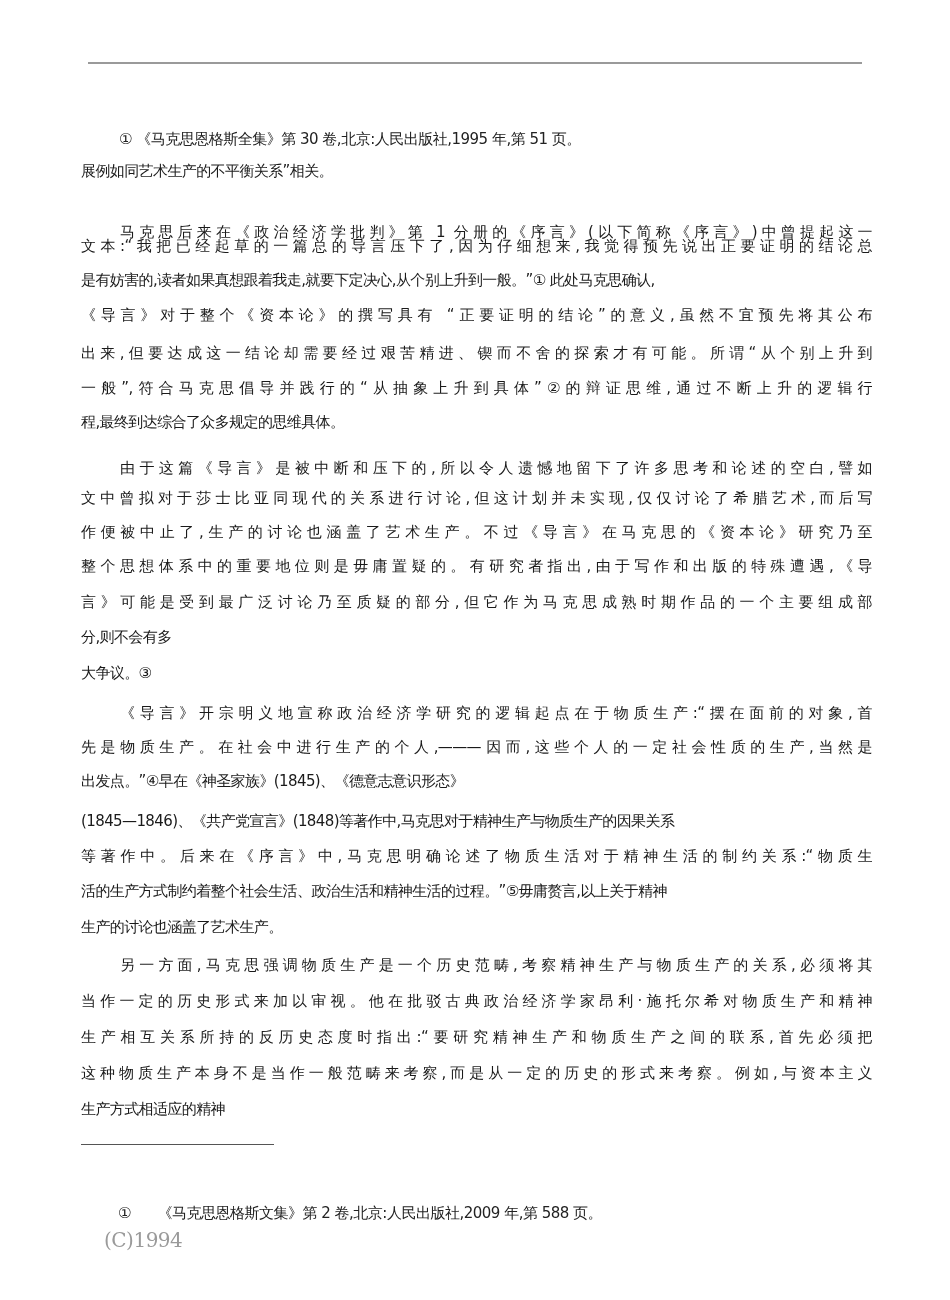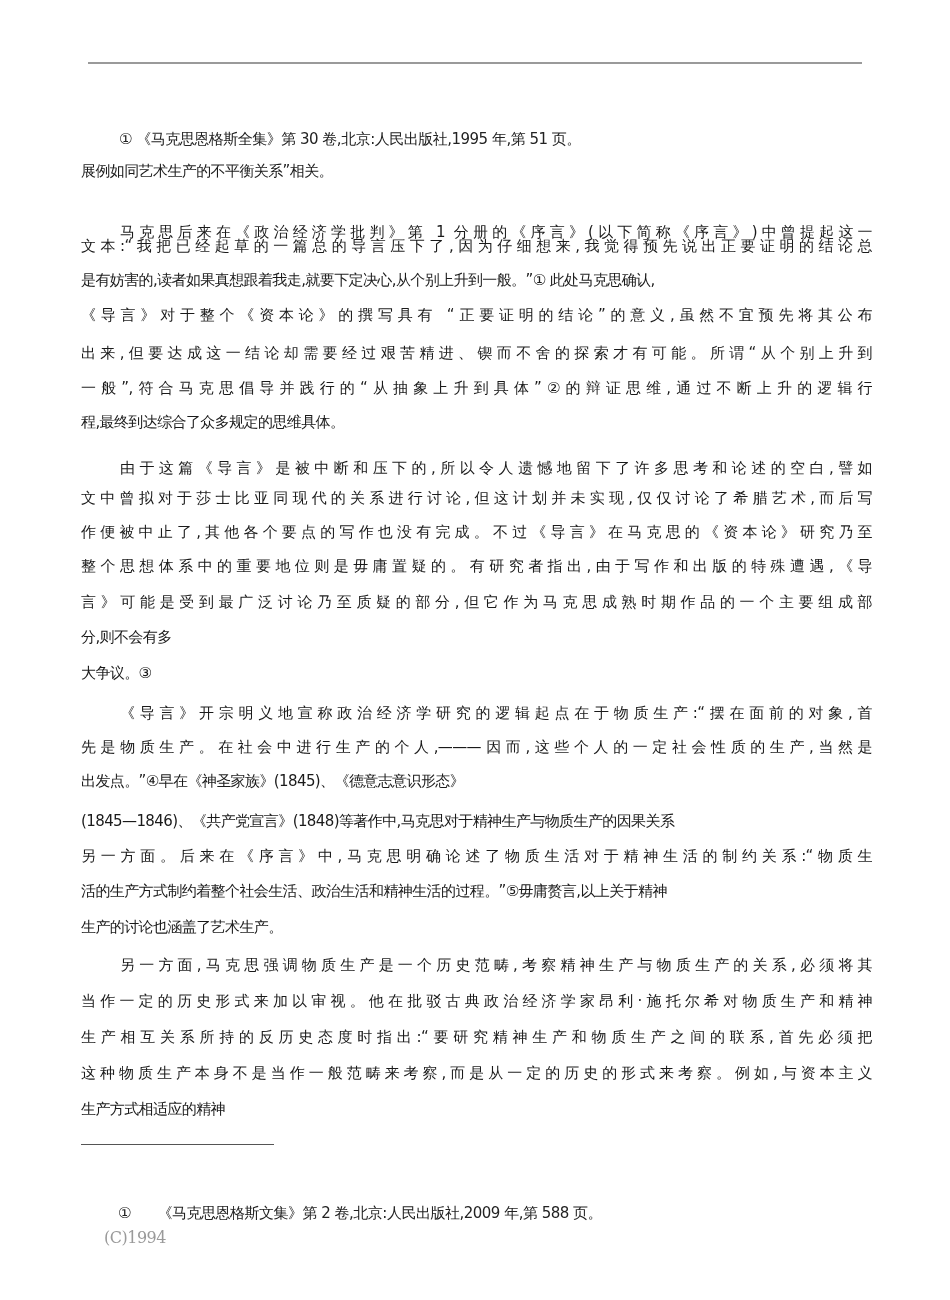--- a/index.html
+++ b/index.html
@@ -7,21 +7,21 @@
          font-family:"DejaVu Sans", "Liberation Sans", sans-serif; color:#1a1a1a; }
   .rule-top { position:absolute; left:88px; top:62px; width:774px; height:2px; background:#9a9a9a; }
   .rule-fn { position:absolute; left:81px; top:1144px; width:193px; height:1px; background:#555555; }
   .line { position:absolute; left:81px; white-space:nowrap; font-size:15px; line-height:24px;
           letter-spacing:-0.6px; }
   .line.indent { left:120px; }
   .line.full { width:791px; text-align:justify; text-align-last:justify; }
   .line.indent.full { width:752px; }
   .fn { position:absolute; white-space:nowrap; font-size:15px; line-height:20px; letter-spacing:-0.5px; color:#222; }
   .copyright { position:absolute; left:104px; top:1228px; font-family:"DejaVu Serif","Liberation Serif",serif;
-               font-size:16px; color:#9a9a9a; letter-spacing:-0.5px; }
+               font-size:20px; color:#9a9a9a; letter-spacing:-0.5px; }
 </style>
 </head>
 <body>
 
 <div class="rule-top"></div>
 
 <div class="fn" style="left:119px; top:129px;">
   <span>①</span>
   <span>《马克思恩格斯全集》第 30 卷,北京:人民出版社,1995 年,第 51 页。</span>
 </div>
@@ -30,30 +30,30 @@
     <div class="line" style="top: 159px;">展例如同艺术生产的不平衡关系”相关。</div>
     <div class="line indent full" style="top: 200px; margin-top: 20px;">马克思后来在《政治经济学批判》第 1 分册的《序言》(以下简称《序言》)中曾提起这一</div>
     <div class="line full" style="top: 234px;">文本:“我把已经起草的一篇总的导言压下了,因为仔细想来,我觉得预先说出正要证明的结论总</div>
     <div class="line" style="top: 268px;">是有妨害的,读者如果真想跟着我走,就要下定决心,从个别上升到一般。”① 此处马克思确认,</div>
     <div class="line full" style="top: 303px;">《导言》对于整个《资本论》的撰写具有 “正要证明的结论”的意义,虽然不宜预先将其公布</div>
     <div class="line full" style="top: 341px;">出来,但要达成这一结论却需要经过艰苦精进、锲而不舍的探索才有可能。所谓“从个别上升到</div>
     <div class="line full" style="top: 376px;">一般”,符合马克思倡导并践行的“从抽象上升到具体”②的辩证思维,通过不断上升的逻辑行</div>
     <div class="line" style="top: 410px;">程,最终到达综合了众多规定的思维具体。</div>
     <div class="line indent full" style="top: 456px;">由于这篇《导言》是被中断和压下的,所以令人遗憾地留下了许多思考和论述的空白,譬如</div>
     <div class="line full" style="top: 486px;">文中曾拟对于莎士比亚同现代的关系进行讨论,但这计划并未实现,仅仅讨论了希腊艺术,而后写</div>
-    <div class="line full" style="top: 520px;">作便被中止了,其他各个要点的写作也没有完成。不过《导言》在马克思的《资本论》研究乃至</div>
+    <div class="line full" style="top: 520px;">作便被中止了,生产的讨论也涵盖了艺术生产。不过《导言》在马克思的《资本论》研究乃至</div>
     <div class="line full" style="top: 554px;">整个思想体系中的重要地位则是毋庸置疑的。有研究者指出,由于写作和出版的特殊遭遇,《导</div>
     <div class="line full" style="top: 590px;">言》可能是受到最广泛讨论乃至质疑的部分,但它作为马克思成熟时期作品的一个主要组成部</div>
     <div class="line" style="top: 625px;">分,则不会有多</div>
     <div class="line" style="top: 661px;">大争议。③</div>
     <div class="line indent full" style="top: 701px;">《导言》开宗明义地宣称政治经济学研究的逻辑起点在于物质生产:“摆在面前的对象,首</div>
     <div class="line full" style="top: 735px;">先是物质生产。在社会中进行生产的个人,———因而,这些个人的一定社会性质的生产,当然是</div>
     <div class="line" style="top: 769px;">出发点。”④早在《神圣家族》(1845)、《德意志意识形态》</div>
     <div class="line" style="top: 809px;">(1845—1846)、《共产党宣言》(1848)等著作中,马克思对于精神生产与物质生产的因果关系</div>
-    <div class="line full" style="top: 844px;">另一方面。后来在《序言》中,马克思明确论述了物质生活对于精神生活的制约关系:“物质生</div>
+    <div class="line full" style="top: 844px;">等著作中。后来在《序言》中,马克思明确论述了物质生活对于精神生活的制约关系:“物质生</div>
     <div class="line" style="top: 879px;">活的生产方式制约着整个社会生活、政治生活和精神生活的过程。”⑤毋庸赘言,以上关于精神</div>
     <div class="line" style="top: 915px;">生产的讨论也涵盖了艺术生产。</div>
     <div class="line indent full" style="top: 953px;">另一方面,马克思强调物质生产是一个历史范畴,考察精神生产与物质生产的关系,必须将其</div>
     <div class="line full" style="top: 989px;">当作一定的历史形式来加以审视。他在批驳古典政治经济学家昂利·施托尔希对物质生产和精神</div>
     <div class="line full" style="top: 1025px;">生产相互关系所持的反历史态度时指出:“要研究精神生产和物质生产之间的联系,首先必须把</div>
     <div class="line full" style="top: 1061px;">这种物质生产本身不是当作一般范畴来考察,而是从一定的历史的形式来考察。例如,与资本主义</div>
     <div class="line" style="top: 1097px;">生产方式相适应的精神</div>
   </div>
 
 <div class="rule-fn"></div>

